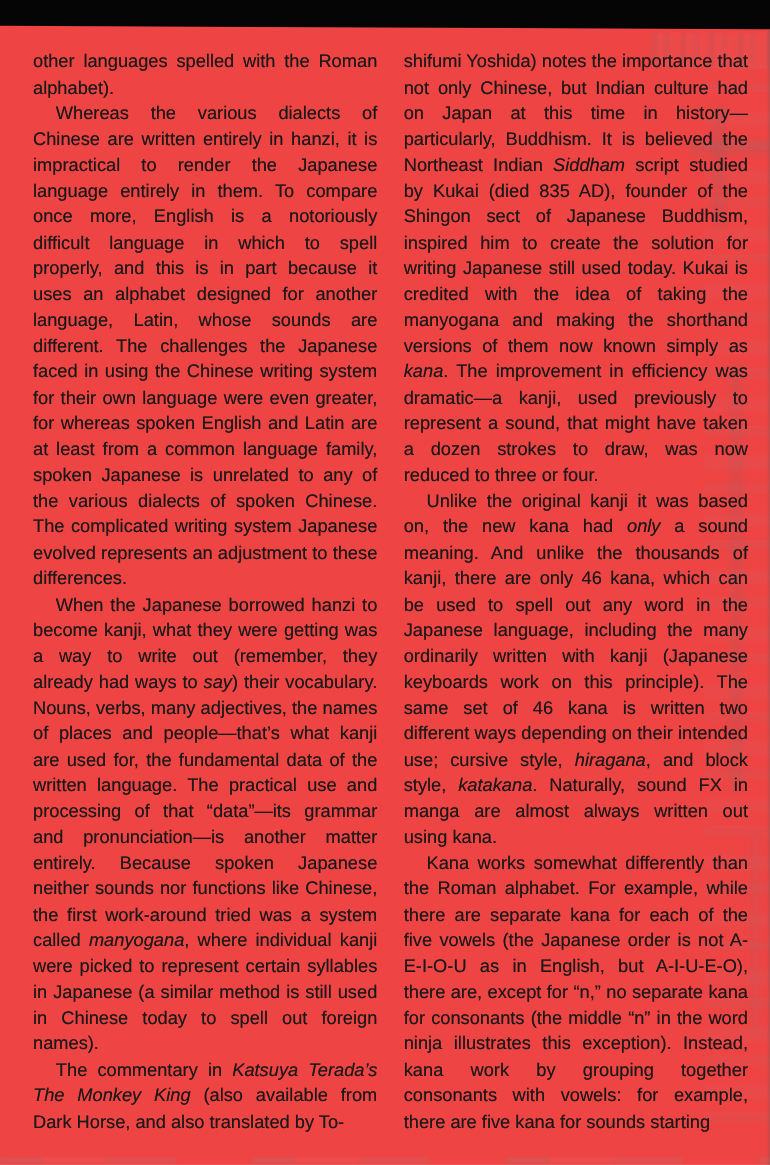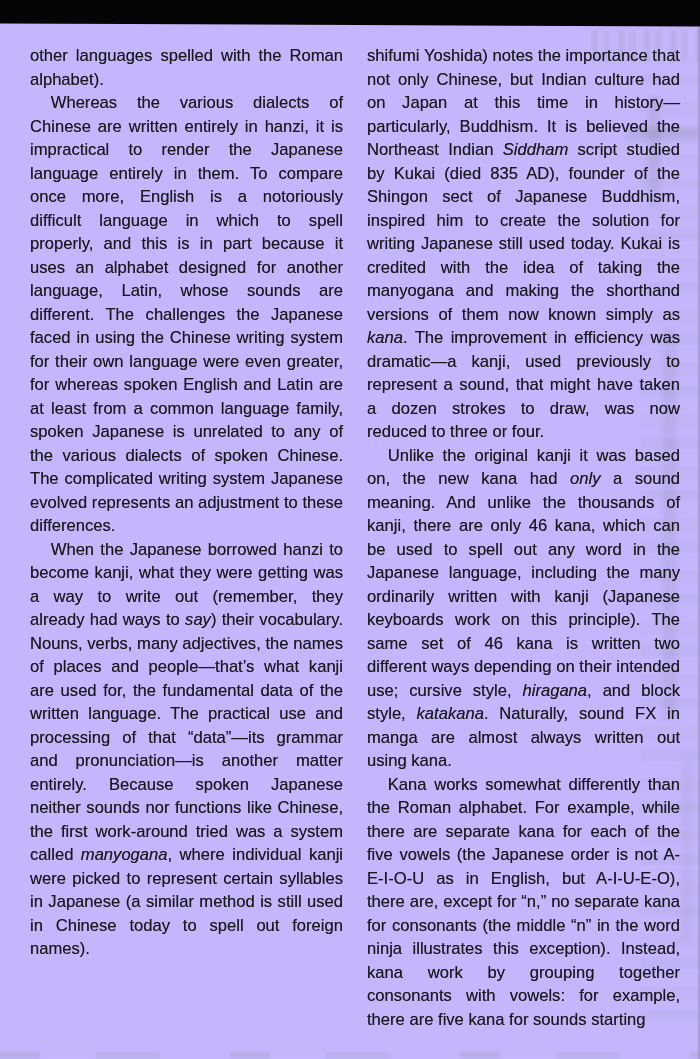--- a/index.html
+++ b/index.html
@@ -5,21 +5,21 @@
   html, body { margin:0; padding:0; }
   body {
     width:700px; height:1059px;
     background:#ffffff;
     overflow:hidden;
     position:relative;
     font-family:"Liberation Sans", sans-serif;
   }
   .page {
     position:absolute; inset:0;
-    background:#c4b5fd;
+    background:#ef4444;
   }
   
   .top-bar {
     position:absolute; left:-8px; top:-7px;
     width:716px; height:32px;
     background:#050505;
     transform:rotate(0.25deg);
   }
   
   .noise-band-top {
@@ -95,20 +95,21 @@
   <div class="kanji-stroke-long"></div>
   <div class="kanji-stroke-short"></div>
   <div class="page-edge"></div>
   <div class="bottom-smudge"></div>
 
   <div class="columns">
     <div class="col">
         <p class=""><span>other languages spelled with the Roman alphabet).</span></p>
         <p class="indent"><span>Whereas the various dialects of Chinese are written entirely in hanzi, it is impractical to render the Japanese language entirely in them. To compare once more, English is a notoriously difficult language in which to spell properly, and this is in part because it uses an alphabet designed for another language, Latin, whose sounds are different. The challenges the Japanese faced in using the Chinese writing system for their own language were even greater, for whereas spoken English and Latin are at least from a common language family, spoken Japanese is unrelated to any of the various dialects of spoken Chinese. The complicated writing system Japanese evolved represents an adjustment to these differences.</span></p>
         <p class="indent"><span>When the Japanese borrowed hanzi to become kanji, what they were getting was a way to write out (remember, they already had ways to </span><em>say</em><span>) their vocabulary. Nouns, verbs, many adjectives, the names of places and people—that’s what kanji are used for, the fundamental data of the written language. The practical use and processing of that “data”—its grammar and pronunciation—is another matter entirely. Because spoken Japanese neither sounds nor functions like Chinese, the first work-around tried was a system called </span><em>manyogana</em><span>, where individual kanji were picked to represent certain syllables in Japanese (a similar method is still used in Chinese today to spell out foreign names).</span></p>
+        <p class="indent"><span>The commentary in </span><em>Katsuya Terada’s The Monkey King</em><span> (also available from Dark Horse, and also translated by To-</span></p>
       </div>
     <div class="col">
         <p class=""><span>shifumi Yoshida) notes the importance that not only Chinese, but Indian culture had on Japan at this time in history—particularly, Buddhism. It is believed the Northeast Indian </span><em>Siddham</em><span> script studied by Kukai (died 835 AD), founder of the Shingon sect of Japanese Buddhism, inspired him to create the solution for writing Japanese still used today. Kukai is credited with the idea of taking the manyogana and making the shorthand versions of them now known simply as </span><em>kana</em><span>. The improvement in efficiency was dramatic—a kanji, used previously to represent a sound, that might have taken a dozen strokes to draw, was now reduced to three or four.</span></p>
         <p class="indent"><span>Unlike the original kanji it was based on, the new kana had </span><em>only</em><span> a sound meaning. And unlike the thousands of kanji, there are only 46 kana, which can be used to spell out any word in the Japanese language, including the many ordinarily written with kanji (Japanese keyboards work on this principle). The same set of 46 kana is written two different ways depending on their intended use; cursive style, </span><em>hiragana</em><span>, and block style, </span><em>katakana</em><span>. Naturally, sound FX in manga are almost always written out using kana.</span></p>
         <p class="indent"><span>Kana works somewhat differently than the Roman alphabet. For example, while there are separate kana for each of the five vowels (the Japanese order is not A-E-I-O-U as in English, but A-I-U-E-O), there are, except for “n,” no separate kana for consonants (the middle “n” in the word ninja illustrates this exception). Instead, kana work by grouping together consonants with vowels: for example, there are five kana for sounds starting</span></p>
       </div>
   </div>
 </div>
 
 </body></html>

